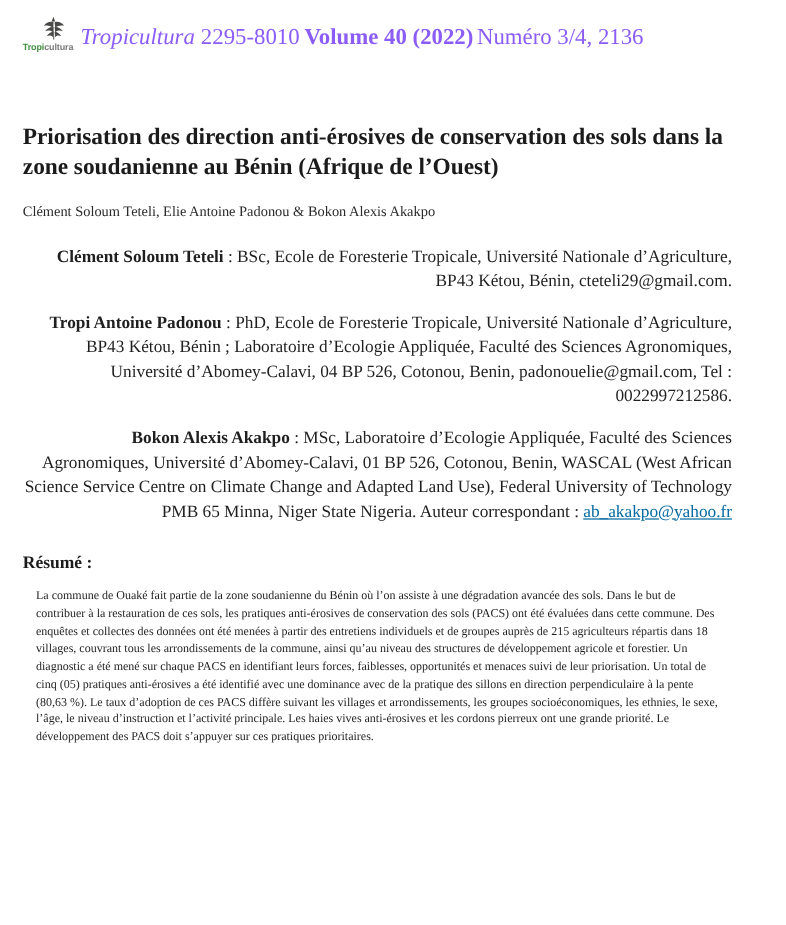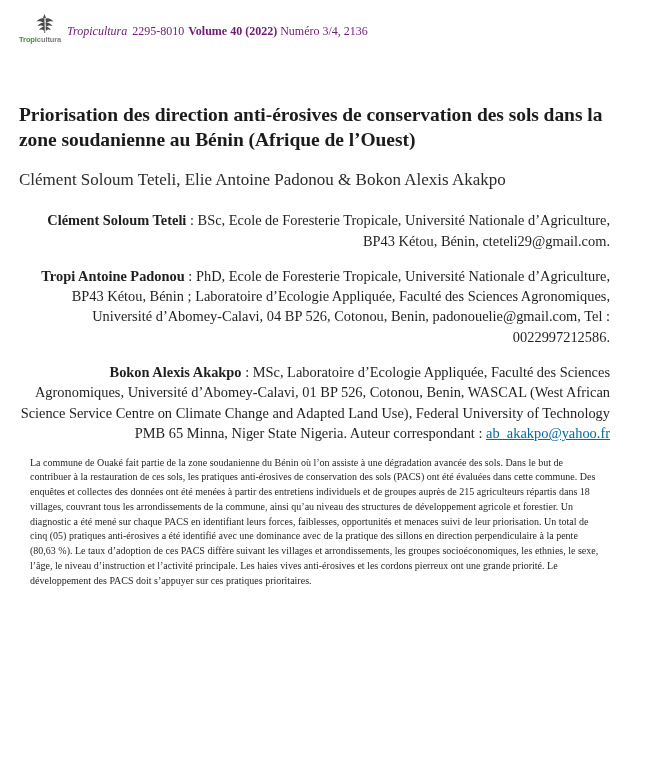--- a/index.html
+++ b/index.html
@@ -52,24 +52,24 @@
     font-family: "Liberation Sans", "DejaVu Sans", sans-serif;
     font-size: 7.5px;
     font-weight: bold;
     letter-spacing: -0.1px;
     white-space: nowrap;
   }
   .logo-word .g { color: #3f8f3f; }
   .logo-word .k { color: #7b7b7b; }
 
   .masthead-line {
-    font-size: 12px;
+    font-size: 19px;
     line-height: 1;
     white-space: nowrap;
-    color: #701a75;
+    color: #8b5cf6;
   }
   .masthead-line .jt {
     font-style: italic;
     padding-right: 5px;
   }
   .masthead-line .issn { padding-right: 4px; }
   .masthead-line .vol {
     font-weight: bold;
     padding-right: 3px;
   }
@@ -81,21 +81,21 @@
     font-size: 19.5px;
     font-weight: bold;
     line-height: 1.26;
     letter-spacing: -0.05px;
     color: #1b1b1b;
     max-width: 608px;
   }
 
   .authors {
     margin-top: 17px;
-    font-size: 17px;
+    font-size: 12px;
     line-height: 1.3;
     color: #2b2b2b;
   }
 
   
   .affils {
     margin-top: 19px;
   }
   .affil {
     font-size: 14.4px;
@@ -164,15 +164,16 @@
   <div class="affils">
 
     <p class="affil"><span class="nm">Clément Soloum Teteli</span><span> : </span><span>BSc, Ecole de Foresterie Tropicale, Université Nationale d’Agriculture, BP43 Kétou, Bénin, cteteli29@gmail.com.</span></p>
 
     <p class="affil"><span class="nm">Tropi Antoine Padonou</span><span> : </span><span>PhD, Ecole de Foresterie Tropicale, Université Nationale d’Agriculture, BP43 Kétou, Bénin ; Laboratoire d’Ecologie Appliquée, Faculté des Sciences Agronomiques, Université d’Abomey-Calavi, 04 BP 526, Cotonou, Benin, padonouelie@gmail.com, Tel : 0022997212586.</span></p>
 
     <p class="affil"><span class="nm">Bokon Alexis Akakpo</span><span> : </span><span>MSc, Laboratoire d’Ecologie Appliquée, Faculté des Sciences Agronomiques, Université d’Abomey-Calavi, 01 BP 526, Cotonou, Benin, WASCAL (West African Science Service Centre on Climate Change and Adapted Land Use), Federal University of Technology PMB 65 Minna, Niger State Nigeria. Auteur correspondant : </span><a class="mail" href="#">ab_akakpo@yahoo.fr</a></p>
 
   </div>
 
+  <div class="sec-head">Résumé :</div>
   <p class="abstract">La commune de Ouaké fait partie de la zone soudanienne du Bénin où l’on assiste à une dégradation avancée des sols. Dans le but de contribuer à la restauration de ces sols, les pratiques anti-érosives de conservation des sols (PACS) ont été évaluées dans cette commune. Des enquêtes et collectes des données ont été menées à partir des entretiens individuels et de groupes auprès de 215 agriculteurs répartis dans 18 villages, couvrant tous les arrondissements de la commune, ainsi qu’au niveau des structures de développement agricole et forestier. Un diagnostic a été mené sur chaque PACS en identifiant leurs forces, faiblesses, opportunités et menaces suivi de leur priorisation. Un total de cinq (05) pratiques anti-érosives a été identifié avec une dominance avec de la pratique des sillons en direction perpendiculaire à la pente (80,63 %). Le taux d’adoption de ces PACS diffère suivant les villages et arrondissements, les groupes socioéconomiques, les ethnies, le sexe, l’âge, le niveau d’instruction et l’activité principale. Les haies vives anti-érosives et les cordons pierreux ont une grande priorité. Le développement des PACS doit s’appuyer sur ces pratiques prioritaires.</p>
 
 </div>
 
 </body></html>

